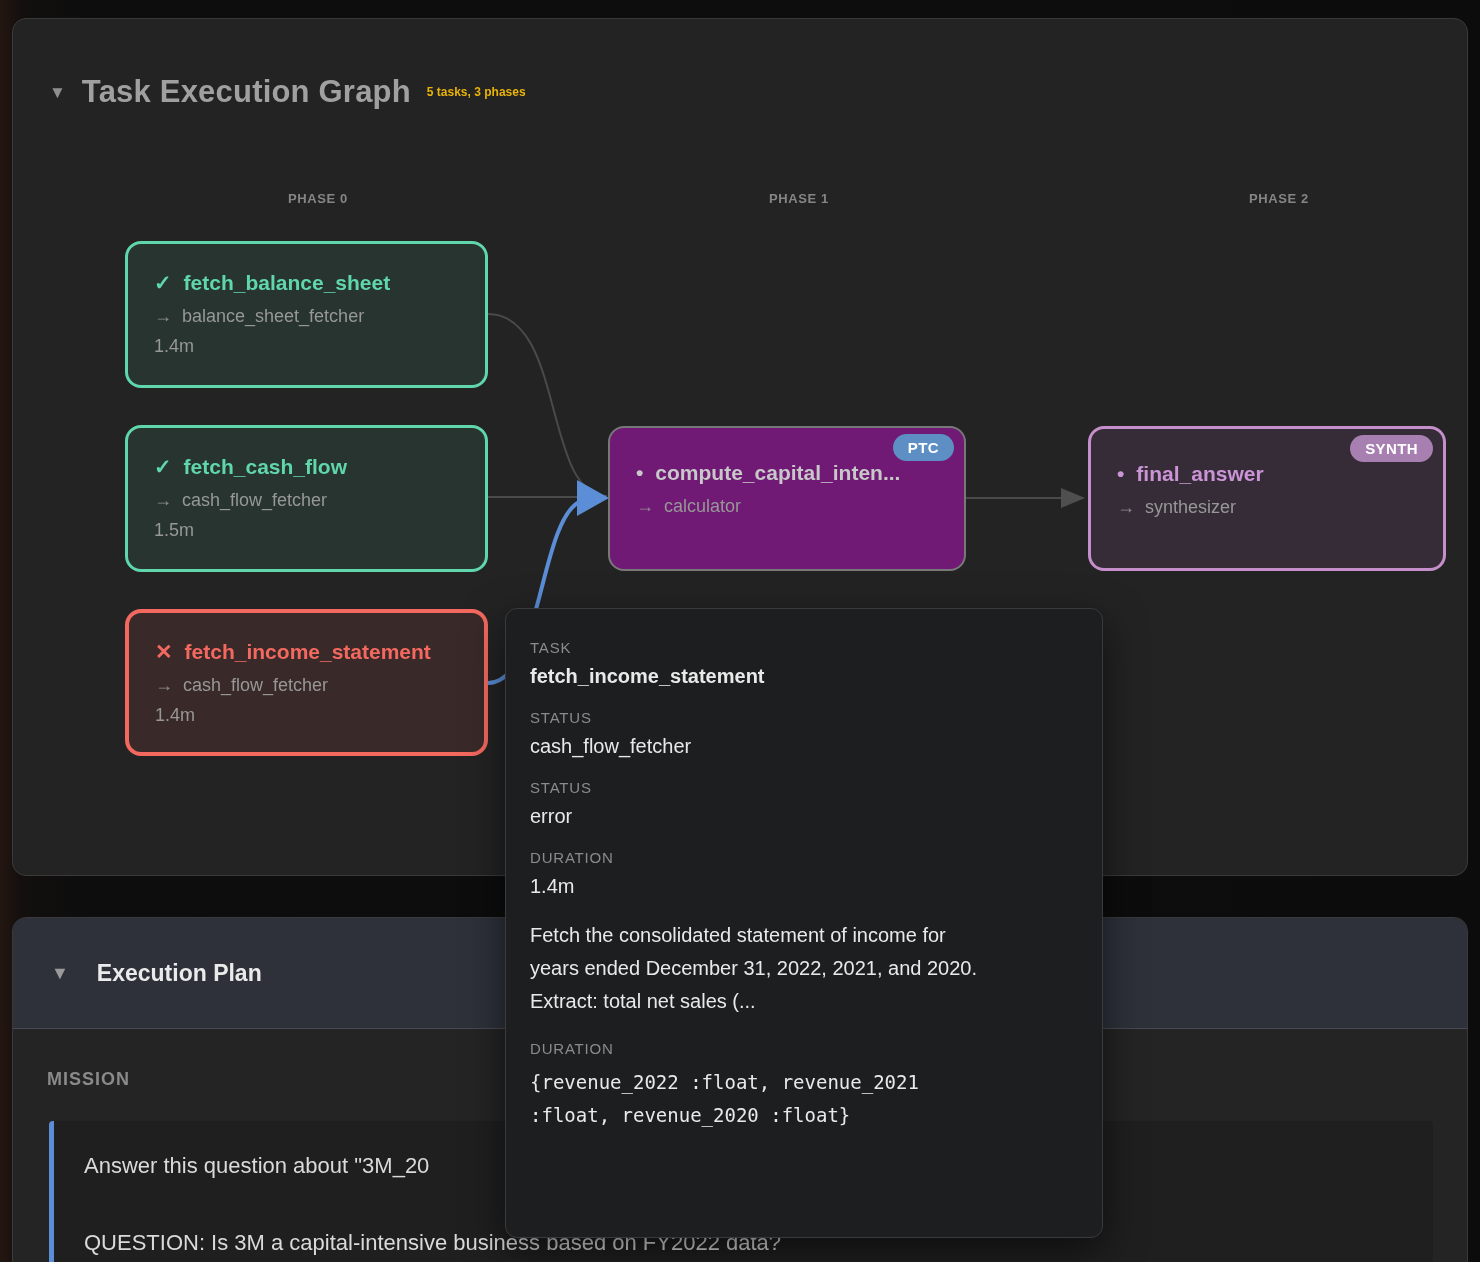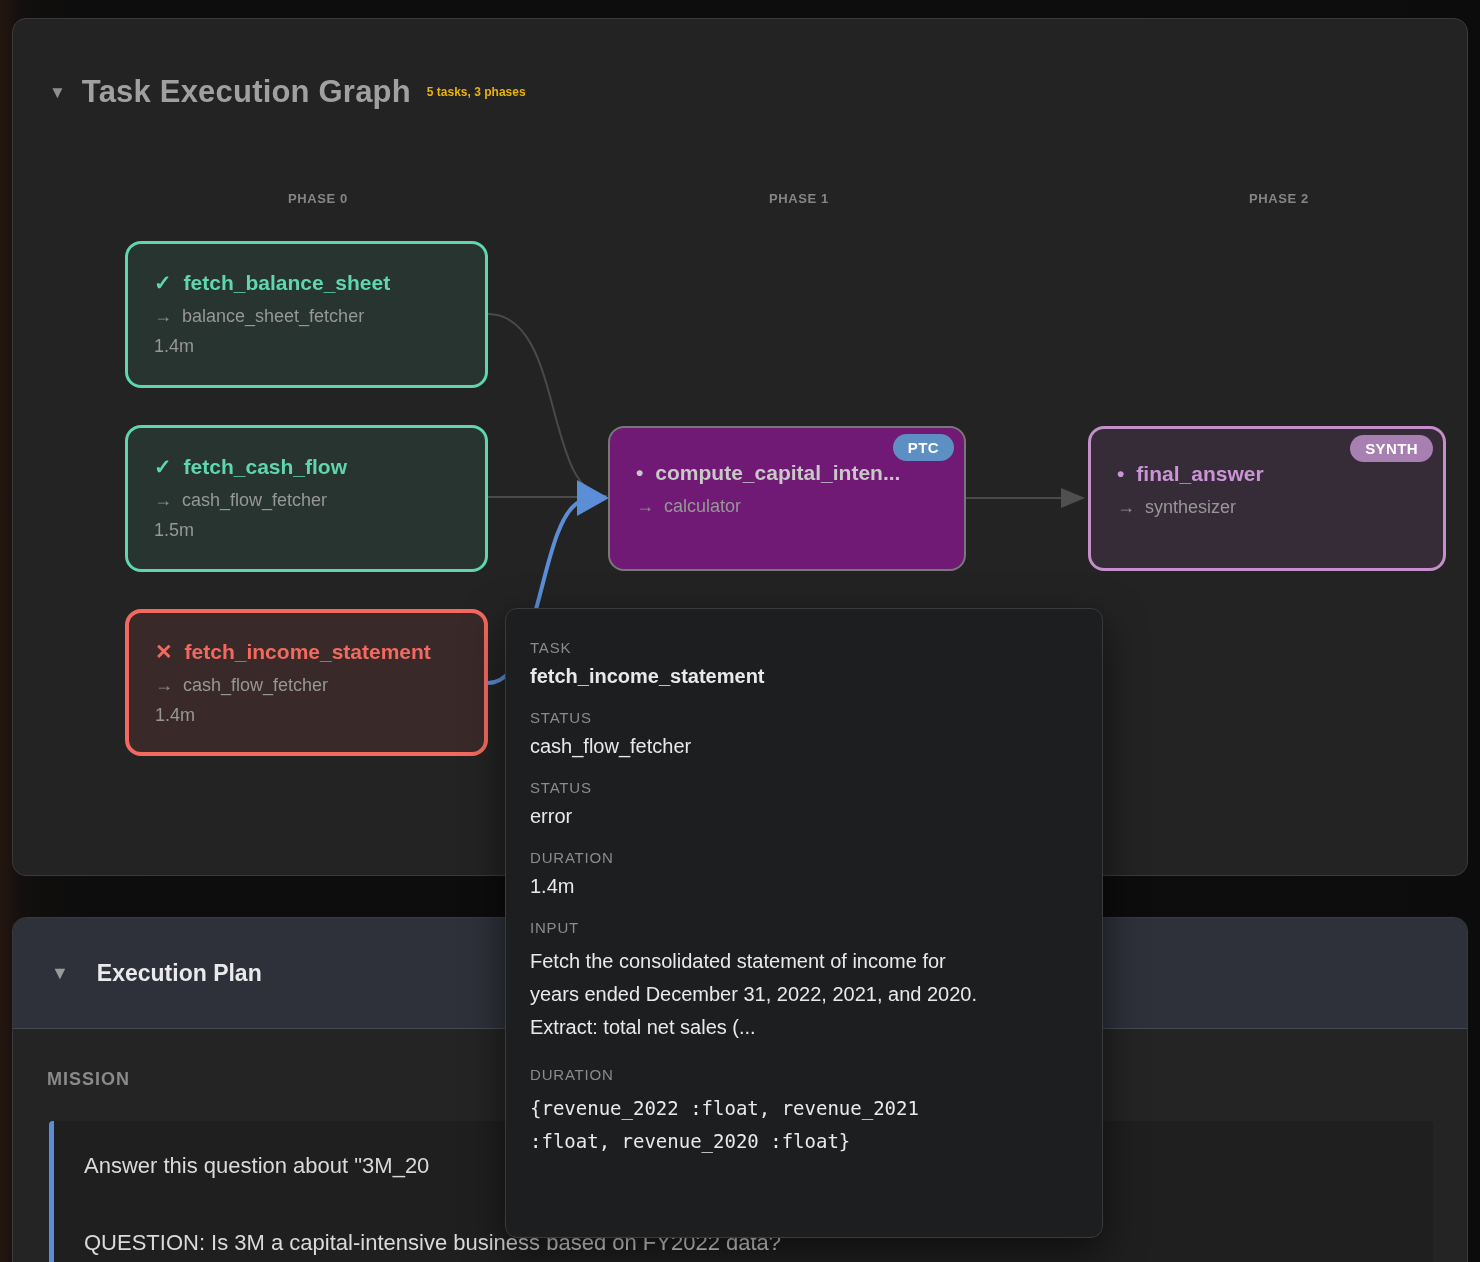--- a/index.html
+++ b/index.html
@@ -191,21 +191,20 @@
 
   <div id="tooltip">
     <div class="tt-label">TASK</div>
     <div class="tt-value bold">fetch_income_statement</div>
     <div class="tt-label">STATUS</div>
     <div class="tt-value">cash_flow_fetcher</div>
     <div class="tt-label">STATUS</div>
     <div class="tt-value">error</div>
     <div class="tt-label">DURATION</div>
     <div class="tt-value">1.4m</div>
-    <div class="tt-label">INPUT</div>
     <div class="tt-value wrap">Fetch the consolidated statement of income for
 years ended December 31, 2022, 2021, and 2020.
 Extract: total net sales (...</div>
     <div class="tt-label">DURATION</div>
     <div class="tt-value mono">{revenue_2022 :float, revenue_2021
 :float, revenue_2020 :float}</div>
   </div>
 
 </div>
 

